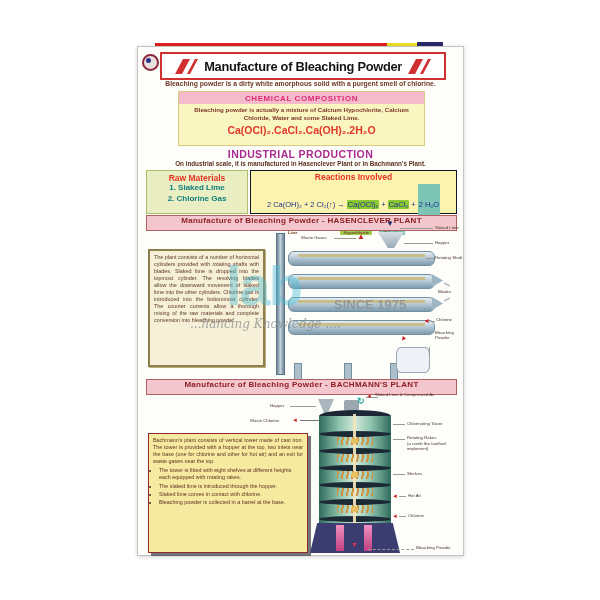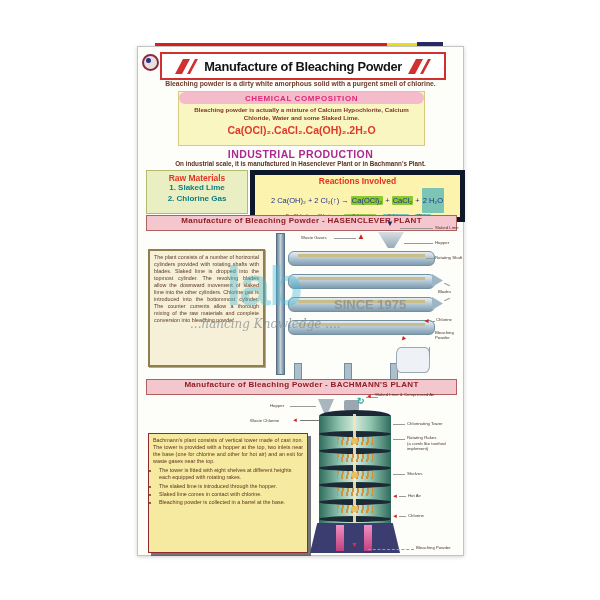--- a/index.html
+++ b/index.html
@@ -15,40 +15,40 @@
   .slash.thin{width:3px;}
   .title-text{font-size:13.5px;font-weight:bold;color:#141414;white-space:nowrap;transform:scaleX(.95);letter-spacing:-.3px;}
   .emblem{position:absolute;left:4px;top:7px;width:13px;height:13px;border-radius:50%;
           border:2px solid #8b2a3a;background:#e8e0e0;}
   .emblem i{position:absolute;left:2px;top:2px;width:5px;height:5px;border-radius:50%;background:#28328c;display:block;}
   .subtitle{position:absolute;left:0;top:33px;width:325px;text-align:center;
             font-size:6.8px;font-weight:bold;color:#6e3a28;}
   
   .chembox{position:absolute;left:40px;top:44px;width:245px;height:53px;background:#faf6c2;
            border:1px solid #d8ca80;text-align:center;}
-  .chemband{height:12px;background:#f4bcca;display:flex;align-items:center;justify-content:center;border-radius:6px;}
+  .chemband{height:12px;background:#f4bcca;display:flex;align-items:center;justify-content:center;}
   .chemband span{font-size:8px;font-weight:bold;color:#e02878;letter-spacing:.6px;}
   .chembody{font-size:6.2px;font-weight:bold;color:#7a3424;line-height:1.3;padding:2px 10px 0;}
   .chemformula{font-size:10.5px;font-weight:bold;color:#e03828;margin-top:2px;}
   .indhead{position:absolute;left:0;top:101px;width:325px;text-align:center;
            font-size:10.5px;font-weight:bold;color:#aa2a92;letter-spacing:.4px;}
   .indintro{position:absolute;left:0;top:113px;width:325px;text-align:center;
             font-size:6.3px;font-weight:bold;color:#5c2f22;}
   
   .rawbox{position:absolute;left:8px;top:123px;width:100px;height:42px;background:#e9efc3;
           border:1px solid #b2ba6c;text-align:center;}
   .rawhead{font-size:8.5px;font-weight:bold;color:#e53323;margin-top:2px;}
   .rawitem{font-size:8px;font-weight:bold;color:#0e7d7d;line-height:1.35;}
   .rxnbox{position:absolute;left:112px;top:123px;width:205px;height:42px;background:#fcf4ae;
-          border:5px solid #0f172a;text-align:center;}
+          border:1px solid #0f172a;text-align:center;}
   .rxnhead{font-size:8.5px;font-weight:bold;color:#e53323;margin-top:1px;}
   .eqrow{display:flex;justify-content:center;align-items:center;gap:2px;margin-top:2px;
          font-size:7.5px;font-weight:normal;color:#1c2f8e;white-space:nowrap;}
   .chipg{background:#8cc832;padding:0 1px;border-radius:1px;}
-  .chipt{background:#7cc4b4;padding:8px 1px;border-radius:1px;}
+  .chipt{background:#7cc4b4;padding:16px 1px;border-radius:1px;}
   .eqlblrow{display:flex;justify-content:center;align-items:flex-start;gap:2px;margin-top:1px;
             font-size:4.2px;font-weight:bold;color:#7a4a28;line-height:1.1;}
   .eqlblrow .w{display:inline-block;text-align:center;}
   
   .pinkbanner{position:absolute;left:8px;width:309px;height:14px;background:#f4c6ce;
               border:1px solid #b06060;display:flex;align-items:flex-start;justify-content:center;}
   .pinkbanner span{font-size:8px;font-weight:bold;color:#8e1f24;letter-spacing:.3px;}
   
   .hbox{position:absolute;left:10px;top:202px;width:113px;height:114px;background:#f6f0d8;
         border:2px solid #8f7f4f;box-shadow:1px 1px 0 #bcae7c;}

